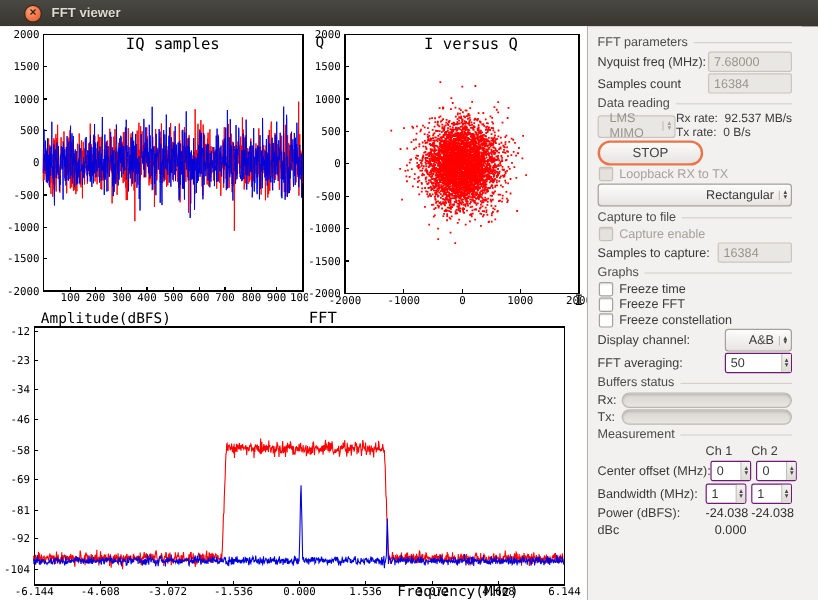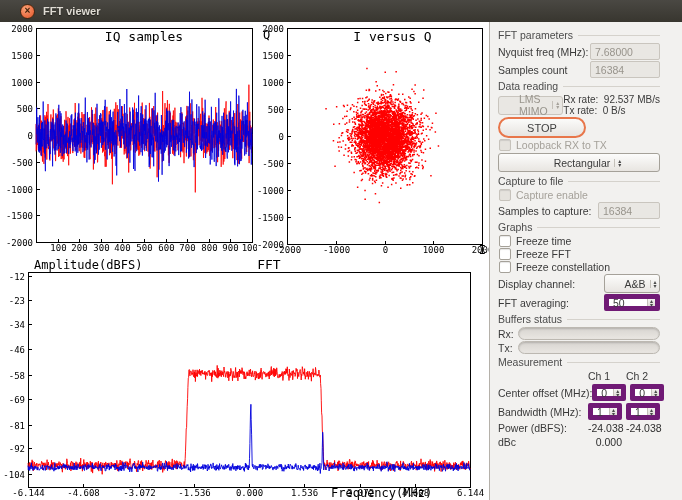--- a/index.html
+++ b/index.html
@@ -30,41 +30,41 @@
              font-size:10.5px; color:#3a3a3a; overflow:hidden; }
   .sec { display:flex; align-items:center; margin:2px 0 2px; }
   .sec-t { color:#4c4c4c; white-space:nowrap; }
   .sec-line { flex:1; height:1px; background:#d5d2cc; margin-left:5px; }
   .row { display:flex; align-items:center; justify-content:space-between; margin:1px 0; }
   .lbl { white-space:nowrap; }
   .field { display:inline-flex; align-items:center; height:17px; border:1px solid #b3afa7; background:#fff;
            border-radius:2px; padding:0 4px; }
   .field.disabled { background:#e9e7e3; border-color:#c9c5be; color:#98948c; }
   .w84{width:84px;} .w70{width:70px;} .w62{width:62px;} .w56{width:56px;} .w34{width:34px;}
-  .combo { display:inline-flex; align-items:center; justify-content:center; height:19px; gap:4px;
-           border:1px solid #a5a199; border-radius:3px; background:linear-gradient(#fcfcfb,#e8e5e1); padding:0 3px 0 20px; }
+  .combo { display:inline-flex; align-items:center; justify-content:flex-end; height:19px; gap:4px;
+           border:1px solid #a5a199; border-radius:3px; background:linear-gradient(#fcfcfb,#e8e5e1); padding:0 3px 0 9px; }
   .combo.full { width:100%; margin:1px 0; }
   .combo.disabled { background:#e9e7e3; color:#98948c; border-color:#c9c5be; }
   .combo-arrows { display:flex; flex-direction:column; align-items:center; line-height:4px; font-size:6px;
                   color:#4a4a4a; padding-left:3px; border-left:1px solid #c4c0b9; }
   .combo.disabled .combo-arrows { color:#a5a19a; }
   .rates { display:flex; flex-direction:column; font-size:10px; line-height:11px; color:#3a3a3a; white-space:pre; }
   .stop { height:21px; width:88px; border:2px solid #e8764a; border-radius:12px;
           background:linear-gradient(#fbfbfa,#e7e4e0); font-size:11px; color:#3f3f3f; font-family:inherit; }
   .chk { display:flex; align-items:center; gap:5px; margin:1px 0 1px 1px; }
   .chk .box { width:12px; height:12px; border:1px solid #a5a199; background:#fff; border-radius:2px;
               box-shadow:inset 0 1px 1px rgba(0,0,0,.1); flex:none; }
   .chk.disabled .box { background:#e5e2dd; border-color:#c6c2bb; }
   .chk.disabled .ctext { color:#a5a19a; }
   .lblrow { margin:2px 0 1px; }
   .pb .lbl { width:20px; }
   .pbar { flex:1; height:13px; border:1px solid #bcb8b1; border-radius:7px;
           background:linear-gradient(#d8d5d0,#e9e6e2); box-shadow:inset 0 1px 2px rgba(0,0,0,.18); }
   .spin { display:inline-flex; align-items:center; justify-content:space-between; height:17px;
-          border:5px solid #701a75; background:#fff; border-radius:2px; padding-left:4px; }
+          border:1px solid #701a75; background:#fff; border-radius:2px; padding-left:4px; }
   .spin-arrows { display:flex; flex-direction:column; justify-content:center; line-height:4px; font-size:6px;
                  color:#4a4a4a; background:linear-gradient(#f4f2f0,#dedbd6); border-left:1px solid #c4c0b9;
                  height:100%; padding:0 2px; }
   .mhead { display:flex; justify-content:flex-end; gap:4px; margin:0; }
   .mhead .ch { width:34px; }
   .cols { display:flex; gap:4px; }
   .pval { width:34px; text-align:right; color:#2e2e2e; }
   .row.m { margin:2px 0; }
 </style>
 </head>

